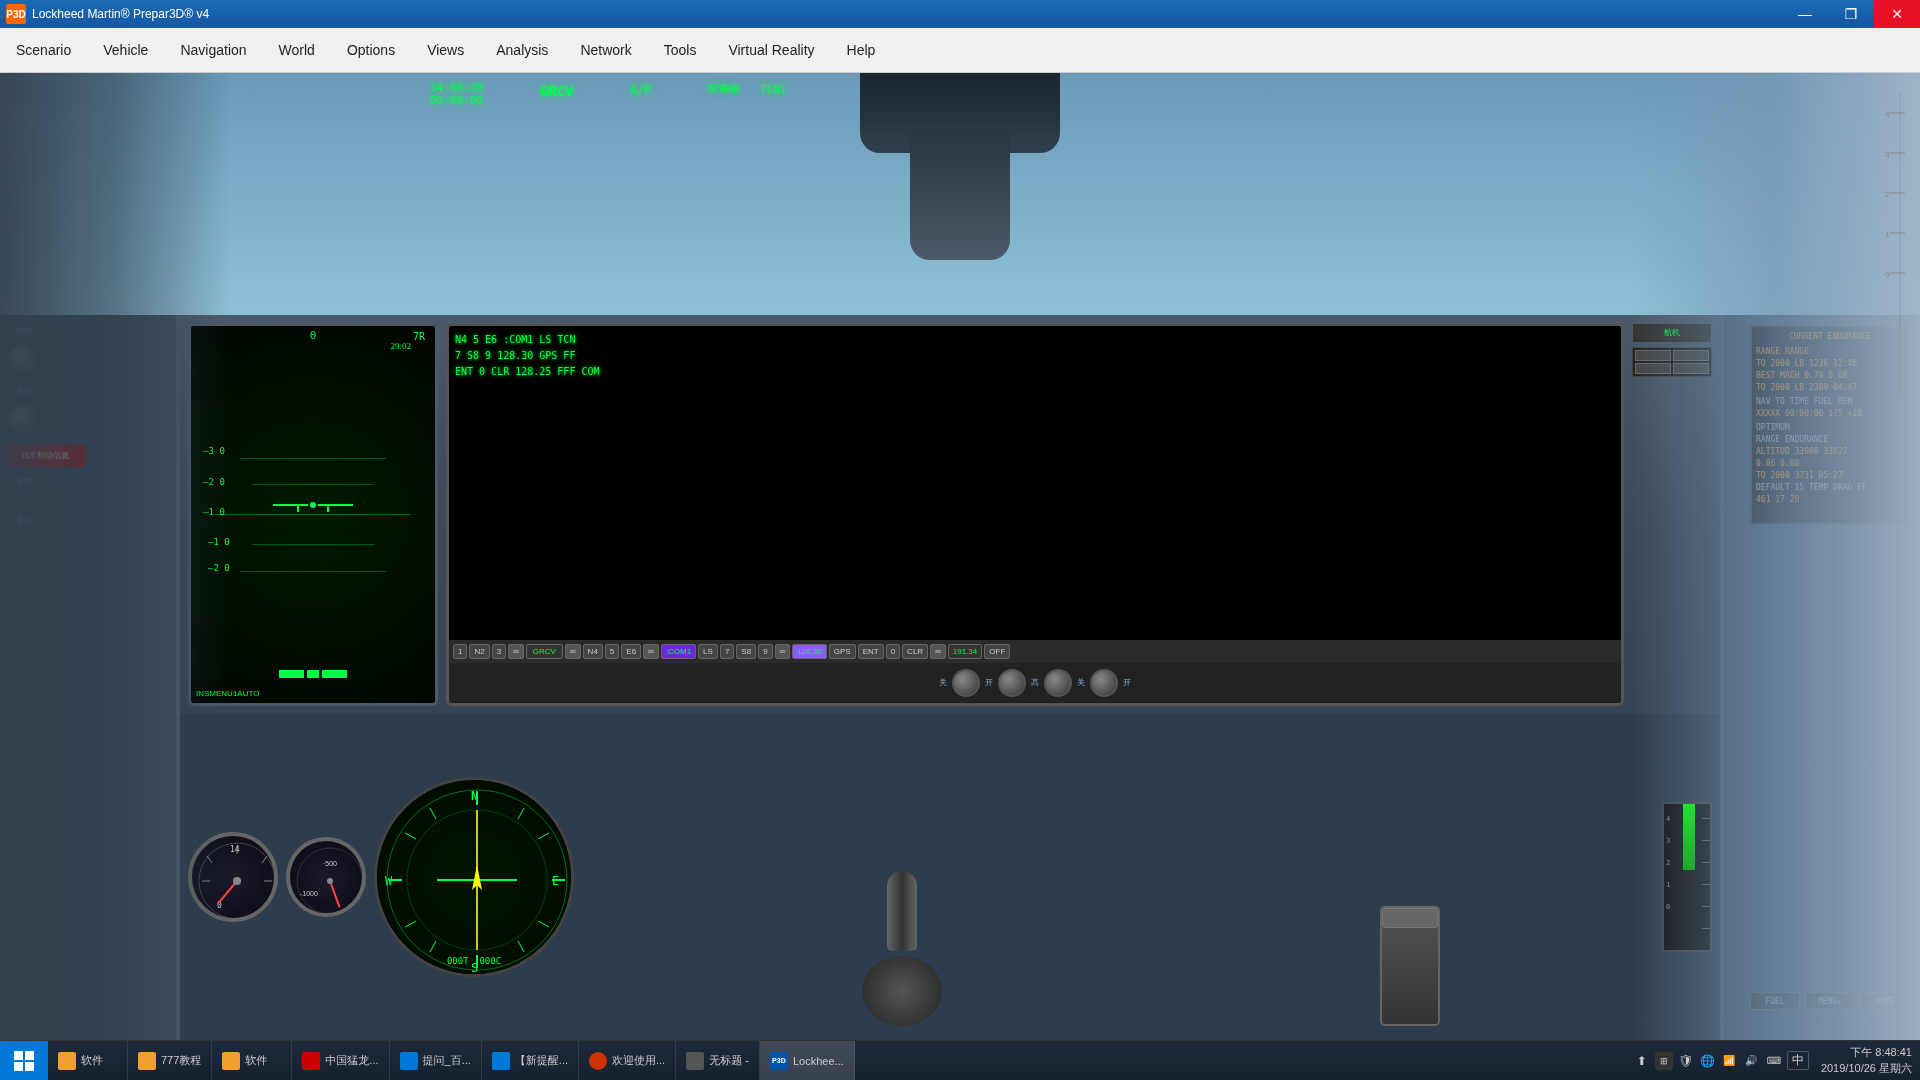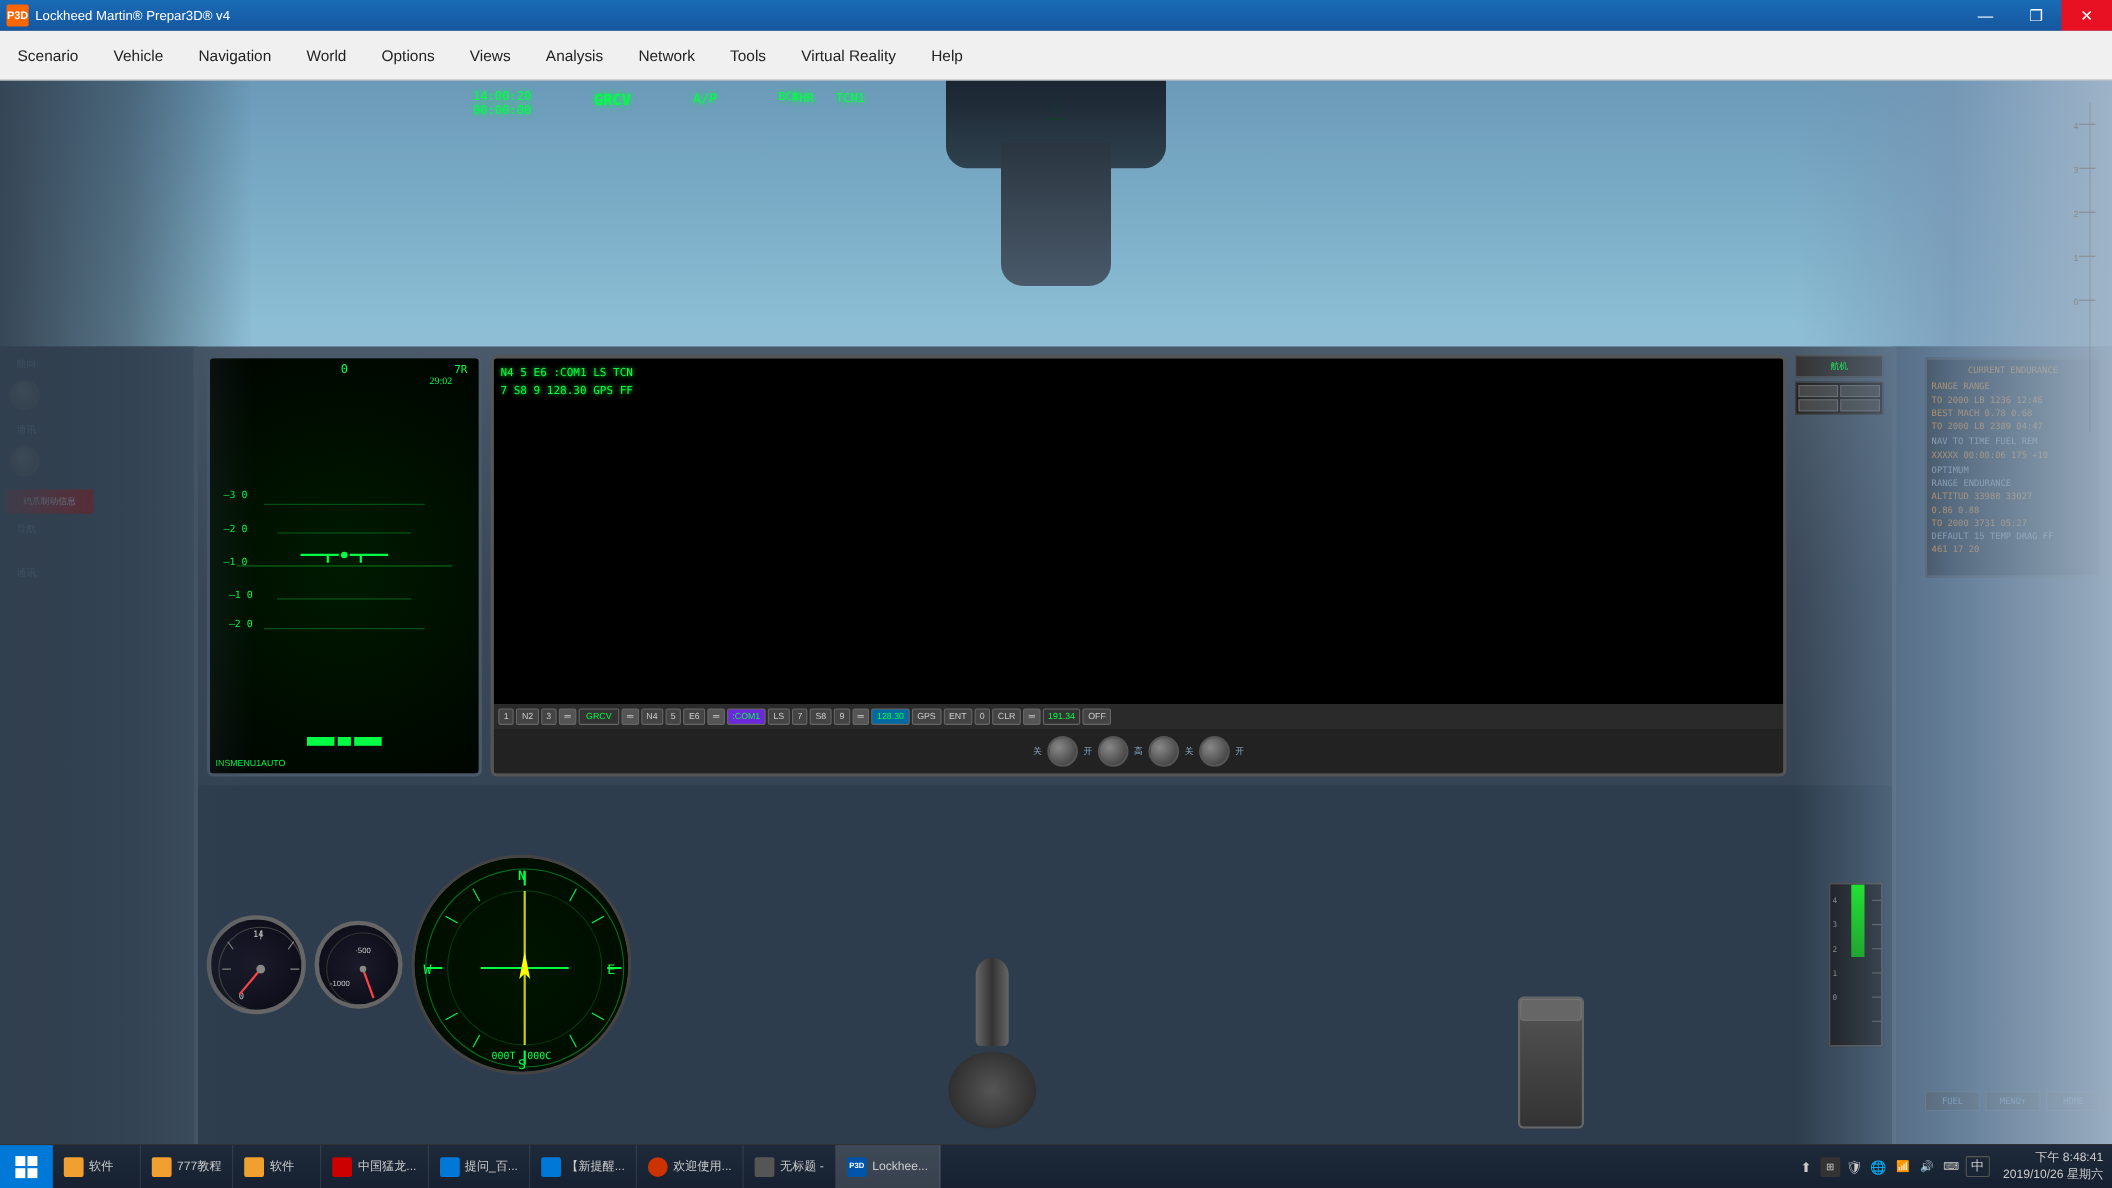--- a/index.html
+++ b/index.html
@@ -328,40 +328,41 @@
                 <span>AUTO</span>
             </div>
           </div>
         </div>
 
         <div style="flex:1; background:#1a1a1a; border:3px solid #555; border-radius:6px; display:flex; flex-direction:column; overflow:hidden;">
 
           <div style="flex:1; background:#000; padding:6px; font-family:monospace; font-size:10px; color:#00ff44; text-shadow:0 0 4px #00ff44; line-height:1.6;">
             <div>N4  5   E6   :COM1   LS   TCN</div>
             <div> 7  S8  9    128.30  GPS  FF</div>
+            <div>ENT  0  CLR  128.25  FFF  COM</div>
           </div>
 
           <div style="background:#2a2a2a; padding:4px; display:flex; flex-wrap:wrap; gap:2px;">
             <div style="background:#444; color:#ccc; font-size:8px; padding:2px 4px; border:1px solid #666; border-radius:2px; cursor:pointer;">1</div>
             <div style="background:#444; color:#ccc; font-size:8px; padding:2px 4px; border:1px solid #666; border-radius:2px; cursor:pointer;">N2</div>
             <div style="background:#444; color:#ccc; font-size:8px; padding:2px 4px; border:1px solid #666; border-radius:2px; cursor:pointer;">3</div>
             <div style="background:#555; color:#ccc; font-size:8px; padding:2px 4px; border:1px solid #666; border-radius:2px; cursor:pointer;">═</div>
             <div style="background:#333; color:#00ff44; font-size:8px; padding:2px 6px; border:1px solid #666; border-radius:2px; cursor:pointer;">GRCV</div>
             <div style="background:#555; color:#ccc; font-size:8px; padding:2px 4px; border:1px solid #666; border-radius:2px; cursor:pointer;">═</div>
             <div style="background:#444; color:#ccc; font-size:8px; padding:2px 4px; border:1px solid #666; border-radius:2px; cursor:pointer;">N4</div>
             <div style="background:#444; color:#ccc; font-size:8px; padding:2px 4px; border:1px solid #666; border-radius:2px; cursor:pointer;">5</div>
             <div style="background:#444; color:#ccc; font-size:8px; padding:2px 4px; border:1px solid #666; border-radius:2px; cursor:pointer;">E6</div>
             <div style="background:#555; color:#ccc; font-size:8px; padding:2px 4px; border:1px solid #666; border-radius:2px; cursor:pointer;">═</div>
             <div style="background:#6d28d9; color:#00ff44; font-size:8px; padding:2px 4px; border:1px solid #666; border-radius:2px; cursor:pointer;">:COM1</div>
             <div style="background:#444; color:#ccc; font-size:8px; padding:2px 4px; border:1px solid #666; border-radius:2px; cursor:pointer;">LS</div>
             <div style="background:#444; color:#ccc; font-size:8px; padding:2px 4px; border:1px solid #666; border-radius:2px; cursor:pointer;">7</div>
             <div style="background:#444; color:#ccc; font-size:8px; padding:2px 4px; border:1px solid #666; border-radius:2px; cursor:pointer;">S8</div>
             <div style="background:#444; color:#ccc; font-size:8px; padding:2px 4px; border:1px solid #666; border-radius:2px; cursor:pointer;">9</div>
             <div style="background:#555; color:#ccc; font-size:8px; padding:2px 4px; border:1px solid #666; border-radius:2px; cursor:pointer;">═</div>
-            <div style="background:#0369a1; color:#00ff44; font-size:8px; padding:2px 4px; border:1px solid #666; border-radius:2px; cursor:pointer;">128.30</div>
+            <div style="background:#8b5cf6; color:#00ff44; font-size:8px; padding:2px 4px; border:1px solid #666; border-radius:2px; cursor:pointer;">128.30</div>
             <div style="background:#444; color:#ccc; font-size:8px; padding:2px 4px; border:1px solid #666; border-radius:2px; cursor:pointer;">GPS</div>
             <div style="background:#444; color:#ccc; font-size:8px; padding:2px 4px; border:1px solid #666; border-radius:2px; cursor:pointer;">ENT</div>
             <div style="background:#444; color:#ccc; font-size:8px; padding:2px 4px; border:1px solid #666; border-radius:2px; cursor:pointer;">0</div>
             <div style="background:#444; color:#ccc; font-size:8px; padding:2px 4px; border:1px solid #666; border-radius:2px; cursor:pointer;">CLR</div>
             <div style="background:#555; color:#ccc; font-size:8px; padding:2px 4px; border:1px solid #666; border-radius:2px; cursor:pointer;">═</div>
             <div style="background:#333; color:#00ff44; font-size:8px; padding:2px 4px; border:1px solid #666; border-radius:2px; cursor:pointer;">191.34</div>
             <div style="background:#444; color:#ccc; font-size:8px; padding:2px 4px; border:1px solid #666; border-radius:2px; cursor:pointer;">OFF</div>
           </div>
 
           <div style="background:#222; padding:6px 4px; display:flex; align-items:center; gap:5px; justify-content:center;">

